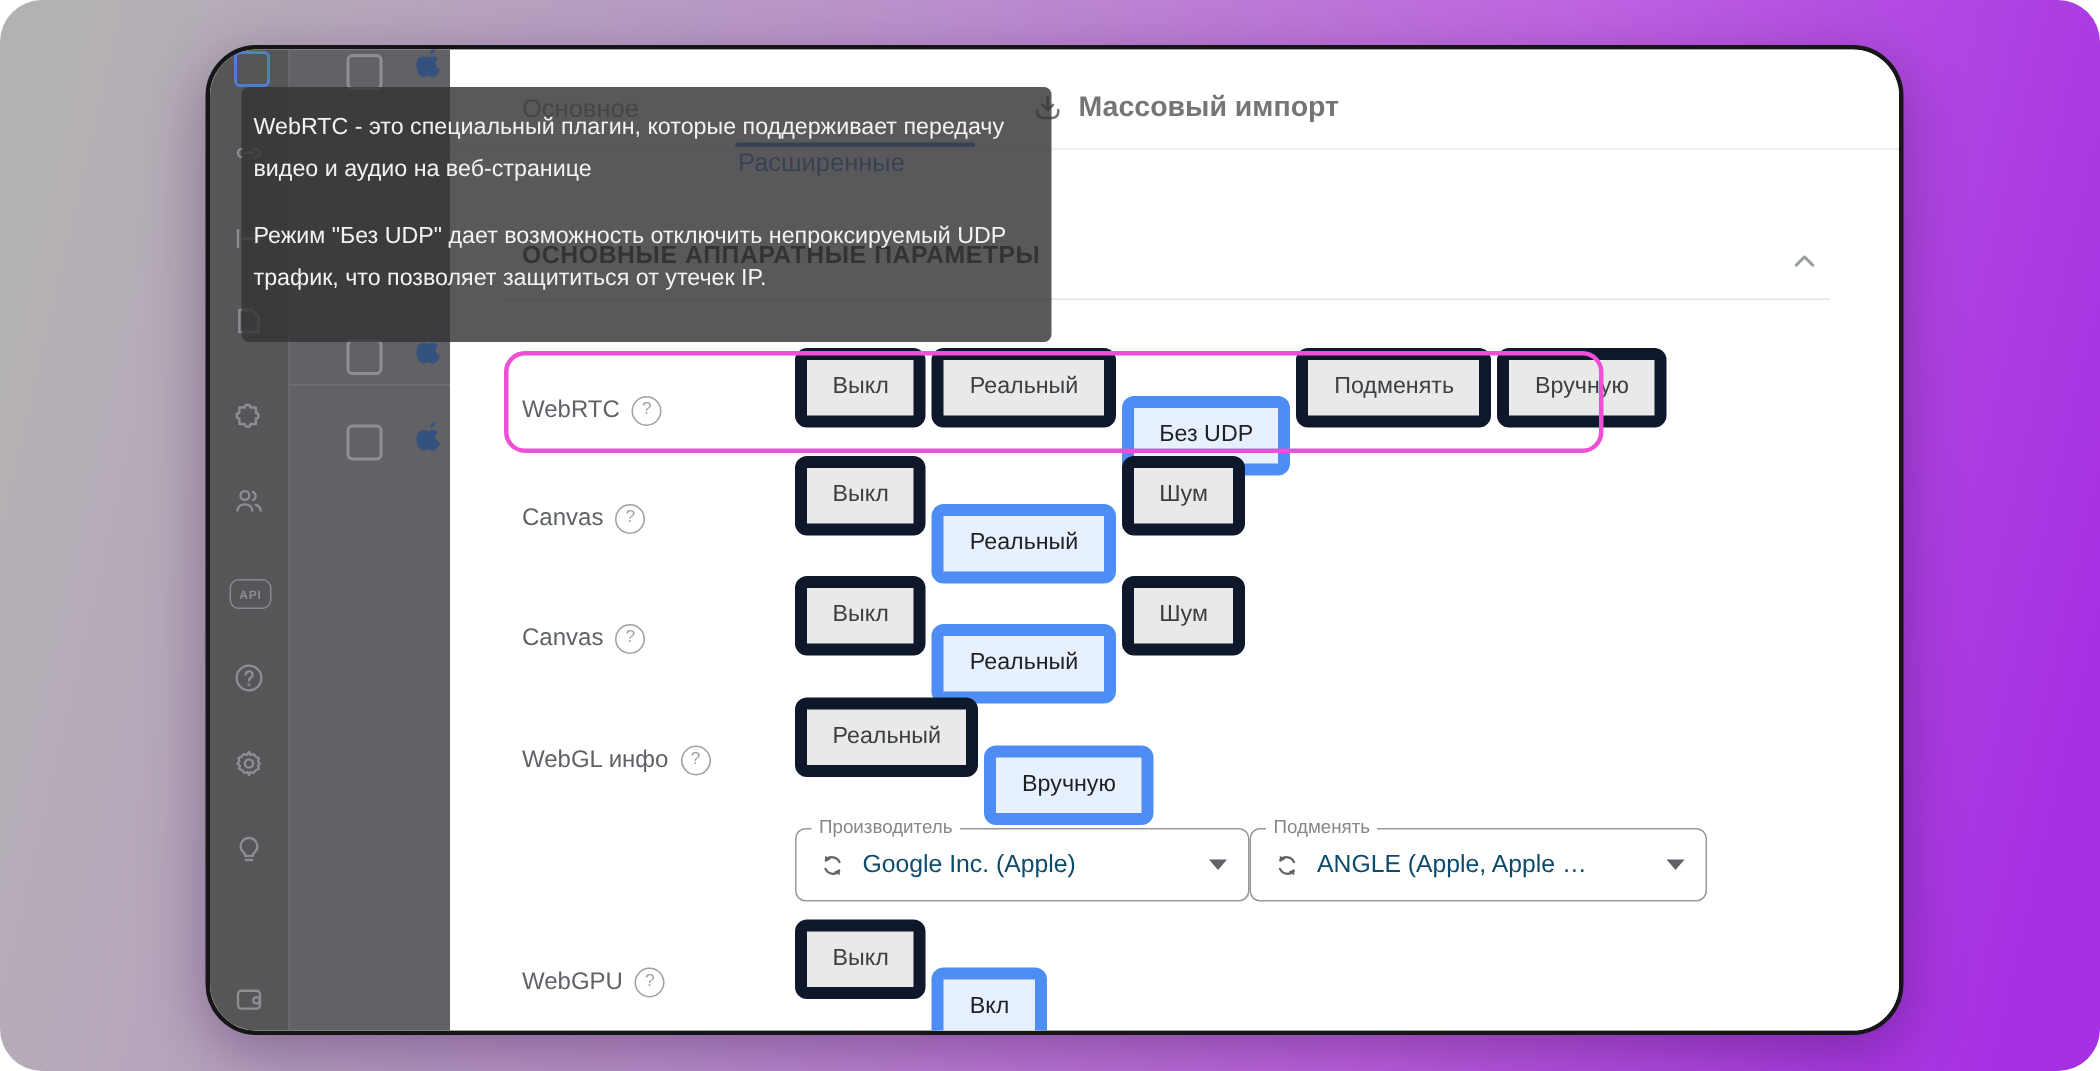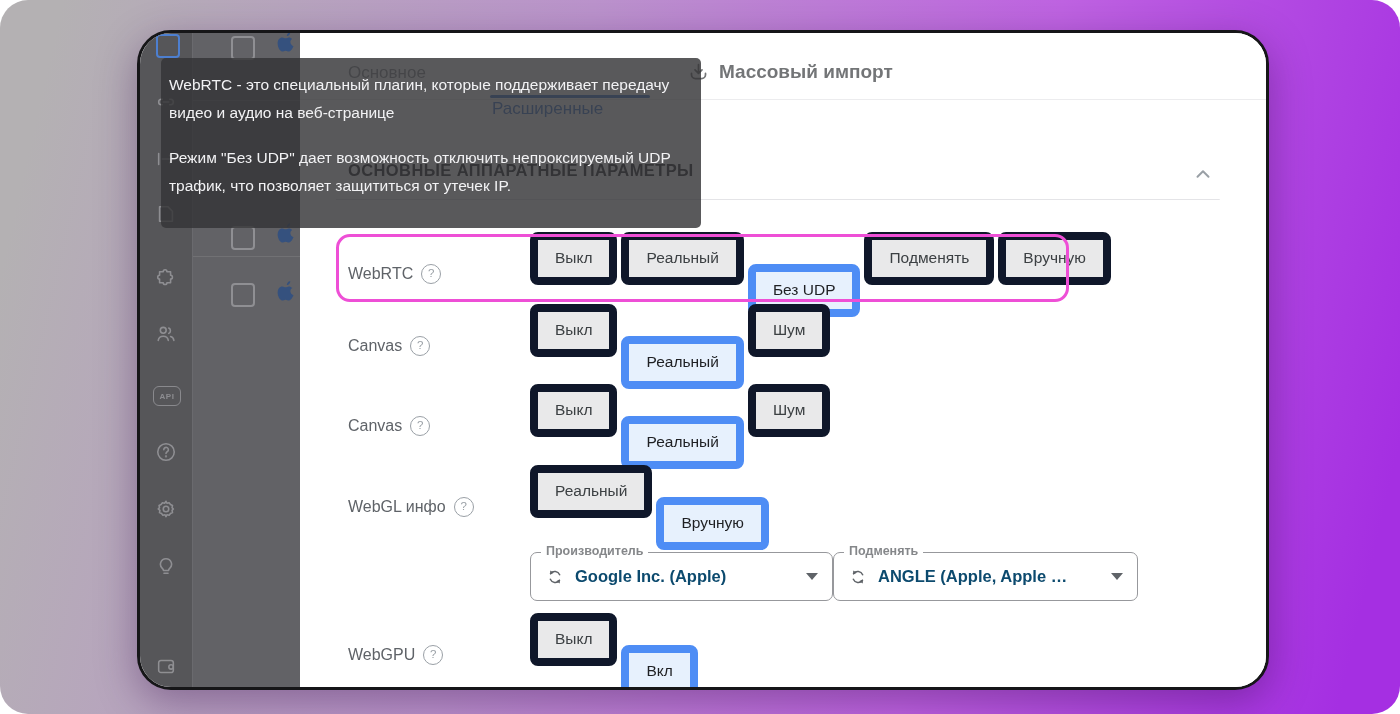--- a/index.html
+++ b/index.html
@@ -46,21 +46,21 @@
         display:inline-flex;align-items:center;justify-content:center;font-size:11.5px;line-height:1;flex:none;}
   .segs{display:flex;gap:4px;}
   .seg{height:37px;display:inline-flex;align-items:center;padding:0 17px;border-radius:8px;
        background:#e9e9ea;border:8px solid #0f172a;color:#3c4043;font-size:15.5px;cursor:pointer;white-space:nowrap;}
   .seg.sel{background:#e7f1fd;border-color:#4e8df5;color:#1f2023;margin-top:32px;}
   
   .highlight{position:absolute;left:196px;top:201px;width:727px;height:62px;
              border:3px solid #ee4fd6;border-radius:14px;z-index:40;pointer-events:none;}
   
   .field{position:absolute;top:519px;height:47px;border:1px solid #97989c;border-radius:7px;
-         display:flex;align-items:center;padding:0 14px;gap:10px;background:#fff;cursor:pointer;font-weight:bold;}
+         display:flex;align-items:center;padding:0 14px;gap:10px;background:#fff;cursor:pointer;}
   .field .flabel{position:absolute;top:-9px;left:10px;background:#fff;padding:0 5px;
                  font-size:12.5px;color:#85878a;}
   .field .fvalue{font-size:16.5px;color:#0c4a6e;white-space:nowrap;overflow:hidden;flex:1;}
   .field .sync{flex:none;width:20px;height:20px;}
   .field .sync svg{width:20px;height:20px;stroke:#5f6368;fill:#5f6368;stroke-width:1.8;stroke-linecap:round;}
   .caret{flex:none;width:0;height:0;border-left:6px solid transparent;border-right:6px solid transparent;
          border-top:7px solid #5f6368;margin-left:6px;}
   
   .tooltip{position:absolute;left:21px;top:25px;width:540px;height:170px;box-sizing:border-box;
            background:rgba(52,52,55,.82);border-radius:5px;color:#f2f2f4;z-index:60;

